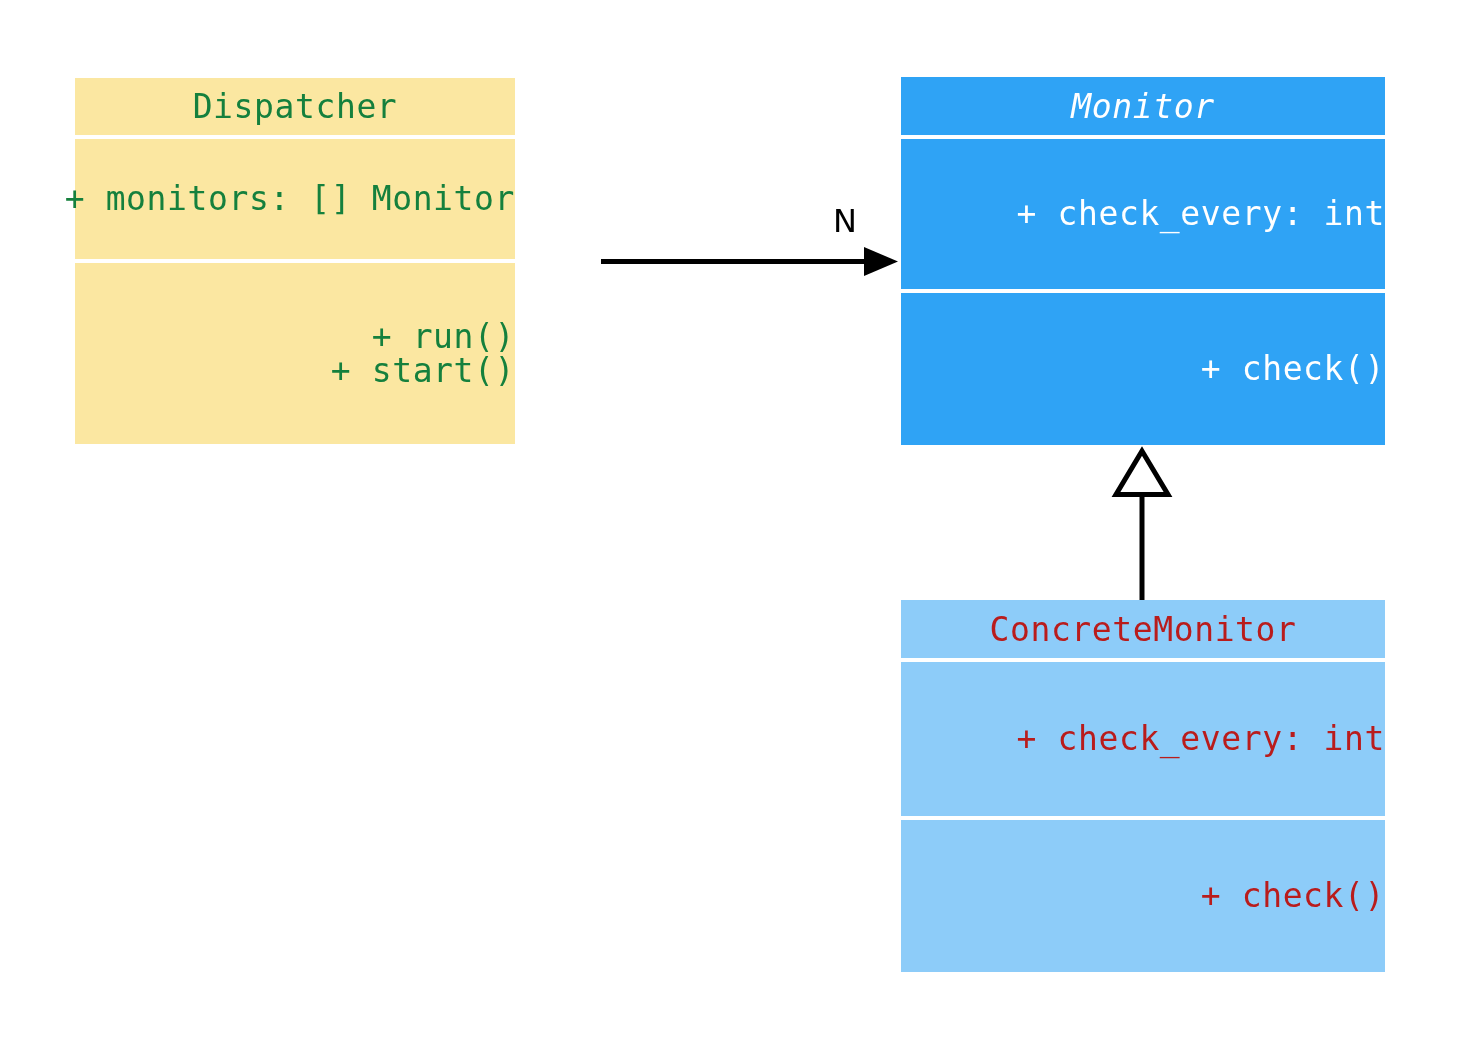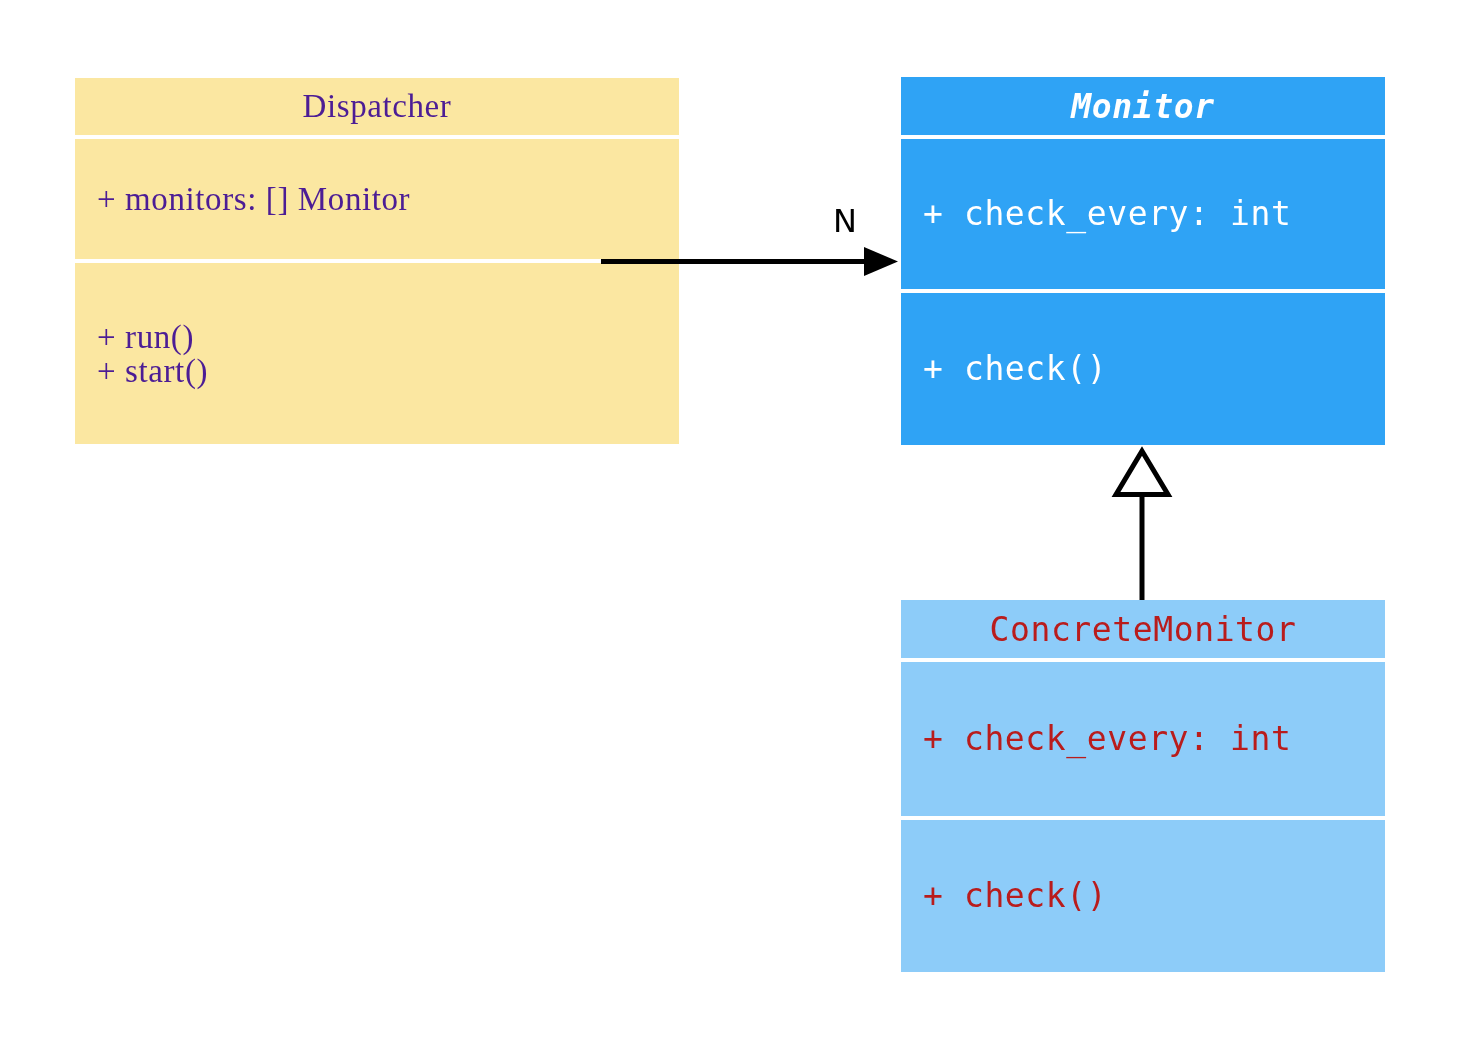--- a/index.html
+++ b/index.html
@@ -32,37 +32,37 @@
     display: flex;
     flex-direction: column;
     justify-content: center;
   }
   .sec-title {
     align-items: center;
     text-align: center;
   }
   .sec-attrs, .sec-methods {
     padding-left: 22px;
-    align-items: flex-start;
+    align-items: flex-end;
   }
   .member-line {
     line-height: 34px;
     white-space: pre;
   }
 
-  .c-dispatcher { left: 75px;  top: 78px;  width: 604px; color: #4c1d95; font-family: Liberation Serif, serif; }
+  .c-dispatcher { left: 75px;  top: 78px;  width: 440px; color: #15803d; }
   .c-dispatcher .sec-title   { height: 57px;  }
   .c-dispatcher .sec-attrs   { height: 120px; }
   .c-dispatcher .sec-methods { height: 181px; }
 
   .c-monitor { left: 901px; top: 77px; width: 484px; color: #ffffff; }
   .c-monitor .sec-title   { height: 58px;  }
   .c-monitor .sec-attrs   { height: 150px; }
   .c-monitor .sec-methods { height: 152px; }
-  .c-monitor .title-text  { font-style: italic; font-weight: bold; }  
+  .c-monitor .title-text  { font-style: italic; }  
 
   .c-concrete { left: 901px; top: 600px; width: 484px; color: #b91c1c; }
   .c-concrete .sec-title   { height: 58px;  }
   .c-concrete .sec-attrs   { height: 154px; }
   .c-concrete .sec-methods { height: 152px; }
 
   
   .edges-svg {
     position: absolute;
     left: 0; top: 0;

